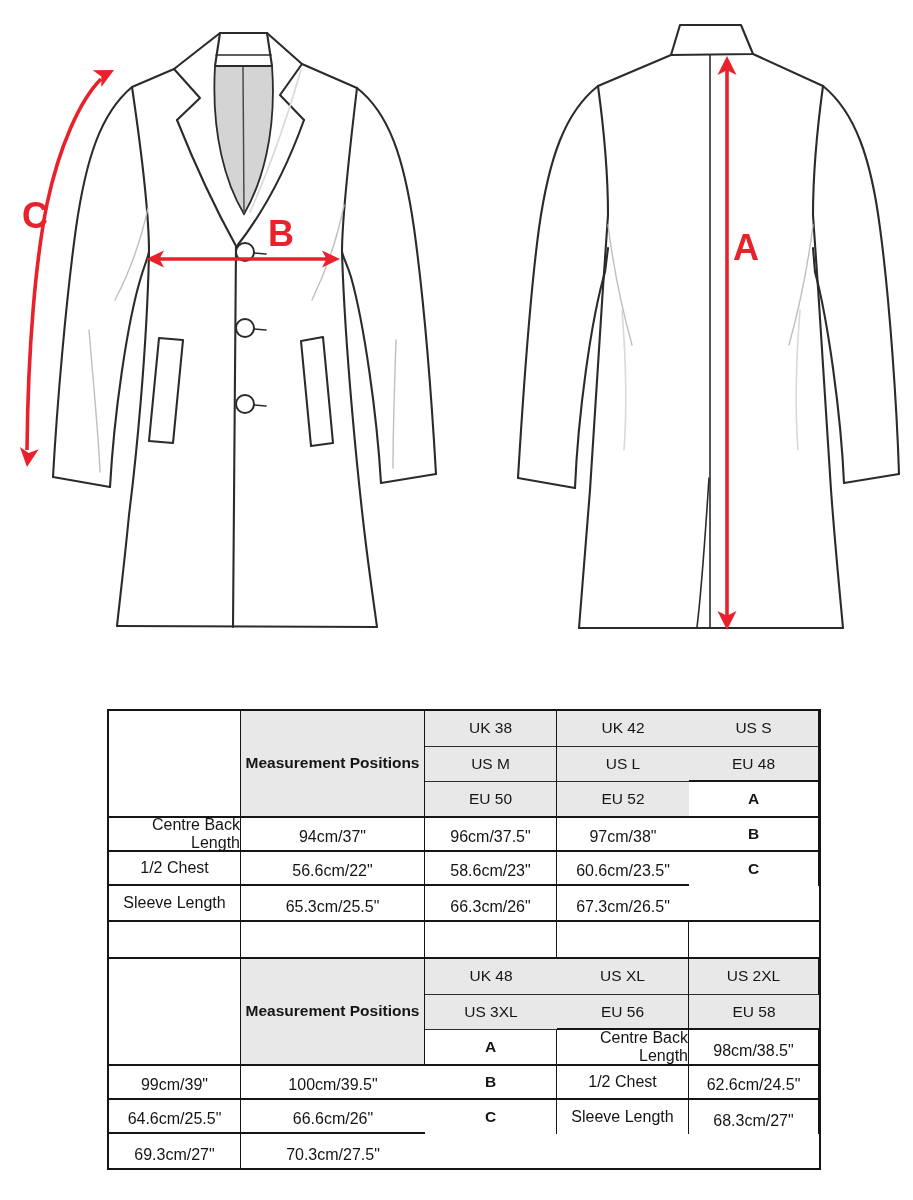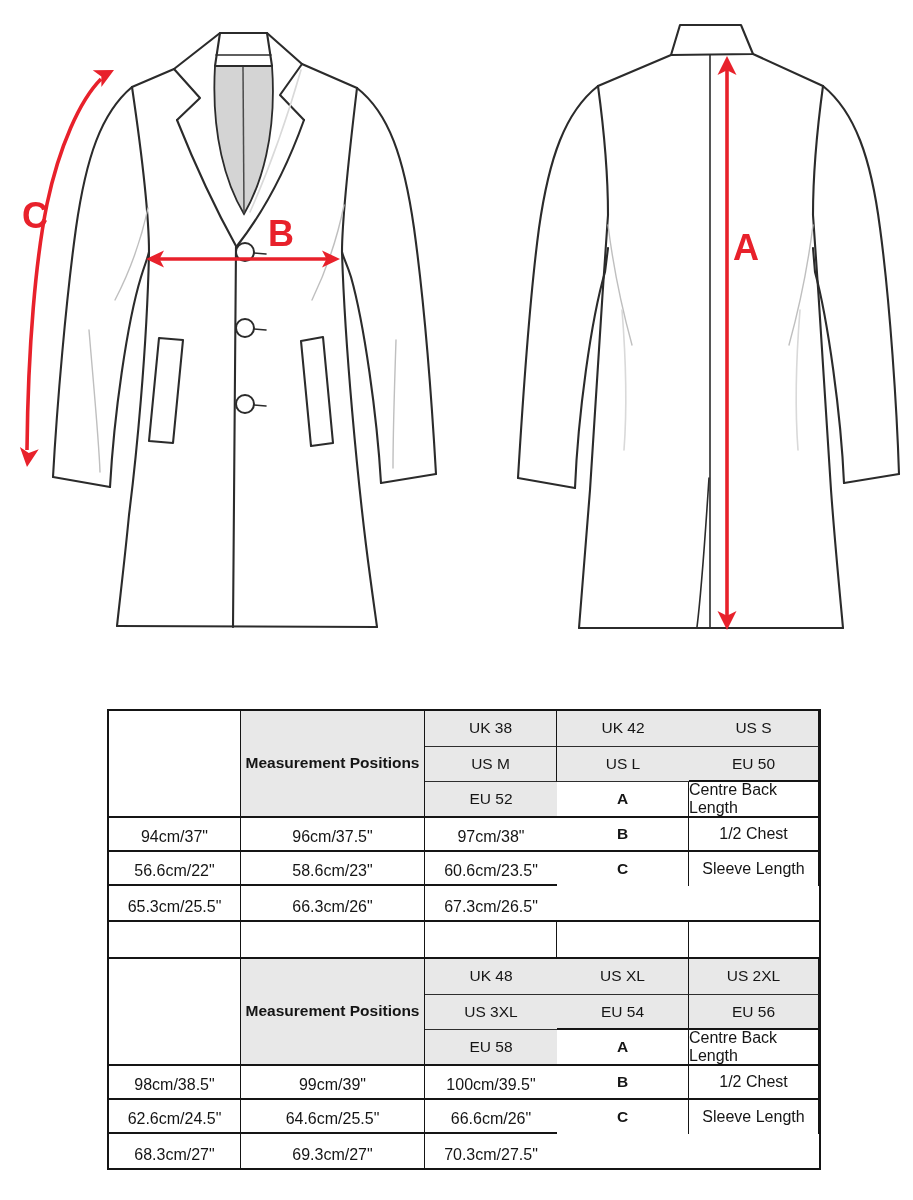--- a/index.html
+++ b/index.html
@@ -30,21 +30,21 @@
   .mlabel{position:absolute;color:var(--arrow-color);font-size:36px;font-weight:600;line-height:1;}
   .mlabel.c{left:22px;top:198px;}
   .mlabel.b{left:268px;top:216px;}
   .mlabel.a{left:733px;top:230px;}
   
   .tables{position:absolute;left:107px;top:709px;width:714px;}
   .stable{width:714px;height:213px;box-sizing:border-box;border:2px solid var(--border-dark);
           display:grid;grid-template-columns:132px 184px 132px 132px 130px;
           grid-template-rows:35.7px 35.7px 35.6px 34px 34px 34px;background:#fff;}
   .cell{display:flex;align-items:center;justify-content:center;box-sizing:border-box;font-size:15.5px;}
-  .vr{border-right:1.5px solid var(--border-dark);}
+  .vr{border-right:1.5px solid var(--border-dark);text-align:right;}
   .c-empty{grid-row:1/4;grid-column:1;background:#fff;border-bottom:2px solid var(--border-dark);}
   .c-mp{grid-row:1/4;grid-column:2;background:var(--header-fill);border-bottom:2px solid var(--border-dark);
         font-weight:bold;text-align:right;}
   .hc{background:var(--header-fill);}
   .hc.hb{border-bottom:1px solid #2e2e2e;}
   .hc.hbb{border-bottom:2px solid var(--border-dark);}
   .dk{font-weight:bold;}
   .dn{font-size:16px;}
   .dv{font-size:16px;align-items:flex-end;padding-bottom:4px;}
   .bb{border-bottom:2px solid var(--border-dark);}
@@ -164,20 +164,21 @@
   <div class="tables">
 
     <div class="stable">
       <div class="cell c-empty vr"></div>
       <div class="cell c-mp vr">Measurement Positions</div>
       <div class="cell hc hb vr">UK 38</div>
       <div class="cell hc hb">UK 42</div>
       <div class="cell hc hb vr">US S</div>
       <div class="cell hc hb vr">US M</div>
       <div class="cell hc hb">US L</div>
+      <div class="cell hc hbb vr">EU 48</div>
       <div class="cell hc hbb vr">EU 50</div>
       <div class="cell hc hbb">EU 52</div>
 
       <div class="cell dk bb vr">A</div>
       <div class="cell dn bb vr">Centre Back Length</div>
       <div class="cell dv bb vr">94cm/37"</div>
       <div class="cell dv bb vr">96cm/37.5"</div>
       <div class="cell dv bb">97cm/38"</div>
 
       <div class="cell dk bb vr">B</div>
@@ -201,21 +202,20 @@
       <div class="gapcell"></div>
     </div>
 
     <div class="stable">
       <div class="cell c-empty vr"></div>
       <div class="cell c-mp vr">Measurement Positions</div>
       <div class="cell hc hb">UK 48</div>
       <div class="cell hc hb vr">US XL</div>
       <div class="cell hc hb vr">US 2XL</div>
       <div class="cell hc hb">US 3XL</div>
-      <div class="cell hc hbb vr">EU 54</div>
       <div class="cell hc hbb vr">EU 56</div>
       <div class="cell hc hbb">EU 58</div>
 
       <div class="cell dk bb vr">A</div>
       <div class="cell dn bb vr">Centre Back Length</div>
       <div class="cell dv bb vr">98cm/38.5"</div>
       <div class="cell dv bb vr">99cm/39"</div>
       <div class="cell dv bb">100cm/39.5"</div>
 
       <div class="cell dk bb vr">B</div>

